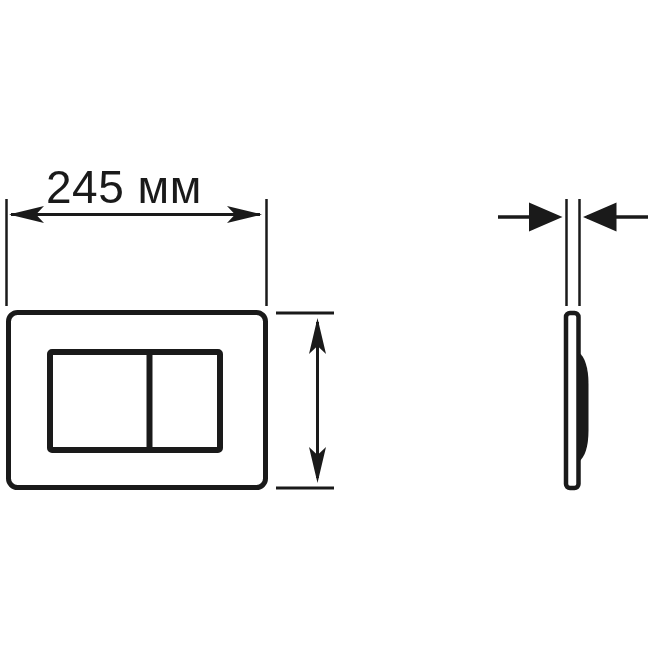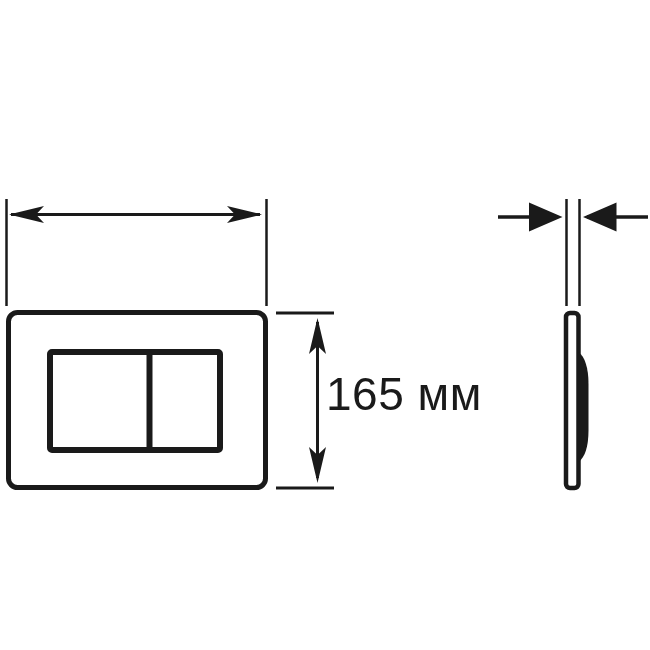--- a/index.html
+++ b/index.html
@@ -78,17 +78,17 @@
     <g>
       <rect x="566" y="313" width="12.5" height="175" rx="4" stroke-width="4.5" class="ink-stroke" style="fill:var(--background)"></rect>
       <path d="M 578.5 352
                C 585 357, 588.5 368, 588.5 384
                L 588.5 430
                C 588.5 447, 585 457, 578.5 462
                Z" class="ink-fill"></path>
     </g>
   </svg>
 
+  <div class="dim-label label-width">245 мм</div>
 
-  <div class="dim-label label-height">165 мм</div>
 
 
 </div>
 
 </body></html>

